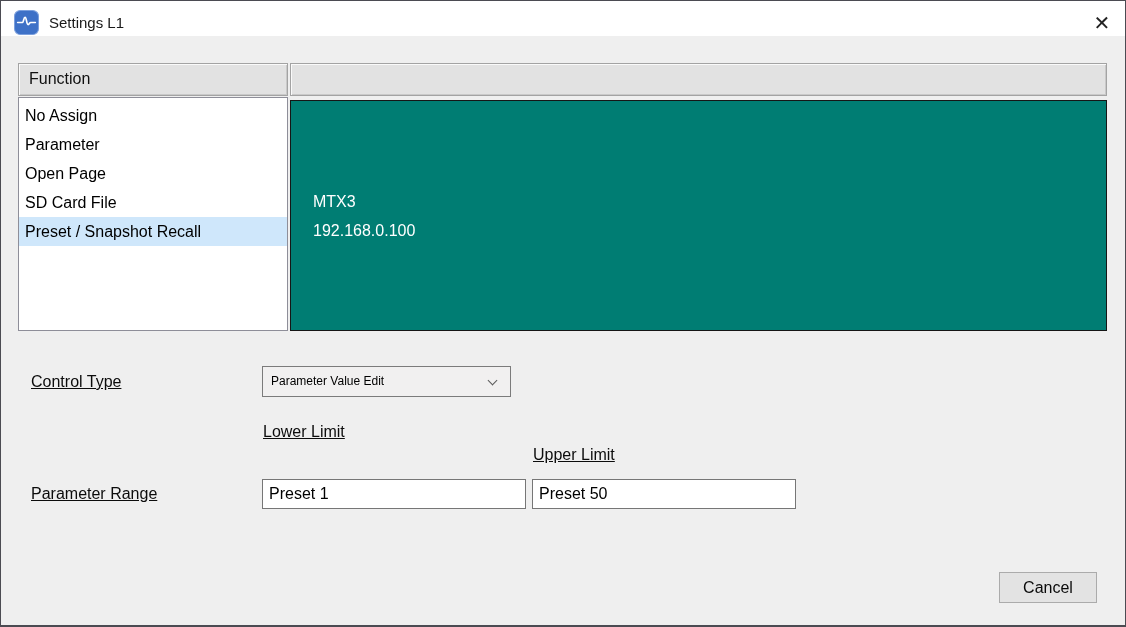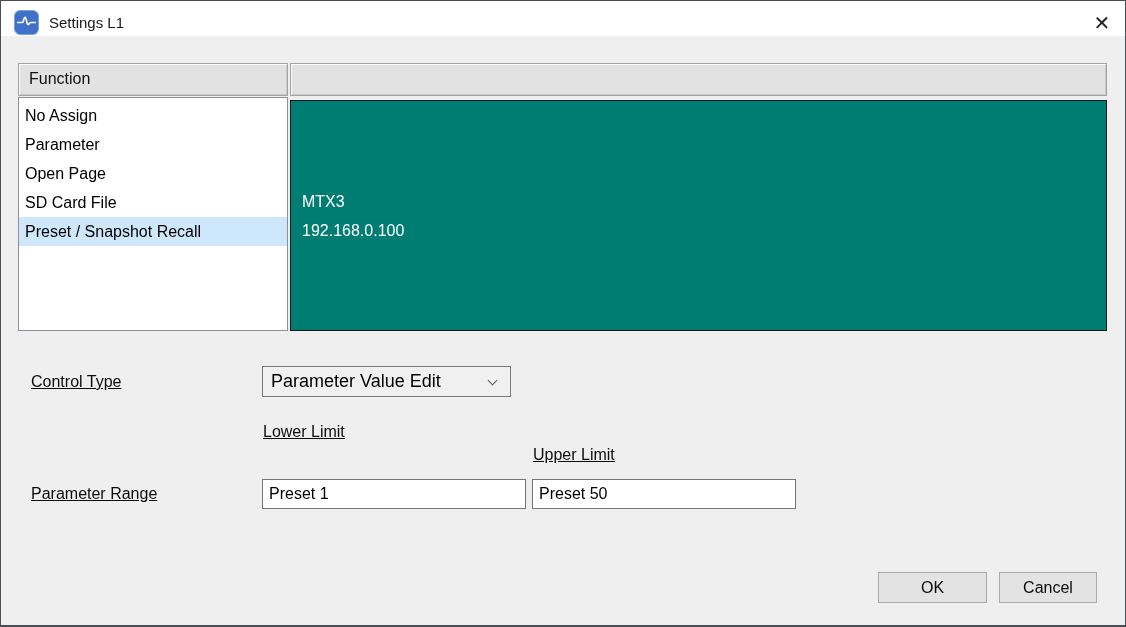--- a/index.html
+++ b/index.html
@@ -49,30 +49,30 @@
     font-size:16px; color:#000000; cursor:default; white-space:nowrap;
   }
   .list-item.selected { background:#cfe7fb; }
 
   
   .device-panel {
     position:absolute; left:289px; top:99px; width:817px; height:231px;
     background:#007d73; border:1px solid #161616;
     color:#ffffff; font-size:16px; line-height:29px;
     display:flex; flex-direction:column; justify-content:center;
-    padding-left:11px;
+    padding-left:22px;
   }
 
   
   .label { position:absolute; font-size:16px; color:#0c0c0c; white-space:nowrap;text-decoration:underline; }
   .label-control-type { left:30px; top:365px; height:31px; line-height:31px; }
   .dropdown {
     position:absolute; left:261px; top:365px; width:249px; height:31px;
     background:#f1f0f0; border:1px solid #7b7b7b;
-    font-size:18px; line-height:29px; padding-left:8px; cursor:default;
+    font-size:12px; line-height:29px; padding-left:8px; cursor:default;
   }
   .chevron {
     position:absolute; right:14px; top:10px; width:7px; height:7px;
     border-right:1.5px solid #5b5b5b; border-bottom:1.5px solid #5b5b5b;
     transform:rotate(45deg);
   }
 
   
   .label-lower-limit { left:262px; top:422px; }
   .label-upper-limit { left:532px; top:445px; }
@@ -131,16 +131,15 @@
     <span>Parameter Value Edit</span>
     <span class="chevron"></span>
   </div>
 
   <div class="label label-lower-limit">Lower Limit</div>
   <div class="label label-upper-limit">Upper Limit</div>
   <div class="label label-param-range">Parameter Range</div>
   <input class="text-input input-lower" type="text" value="Preset 1" style="">
   <input class="text-input input-upper" type="text" value="Preset 50" style="">
 
-  <button class="btn btn-ok">OK</button>
   <button class="btn btn-cancel">Cancel</button>
 
 </div>
 
 </body></html>

